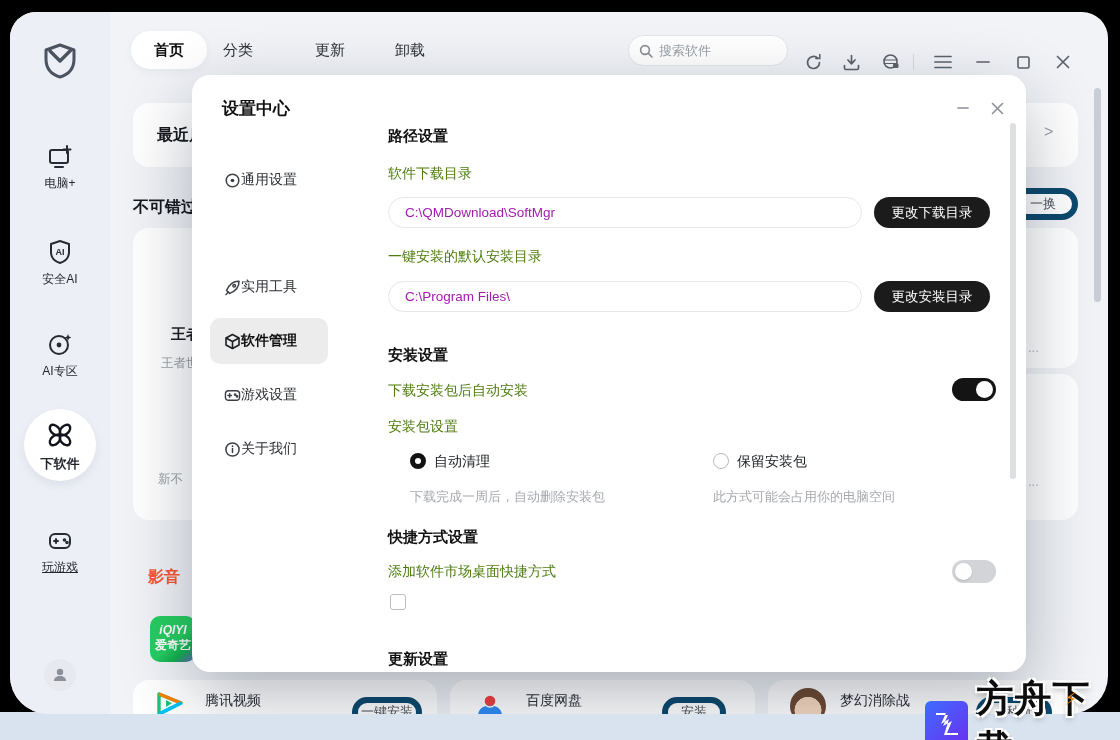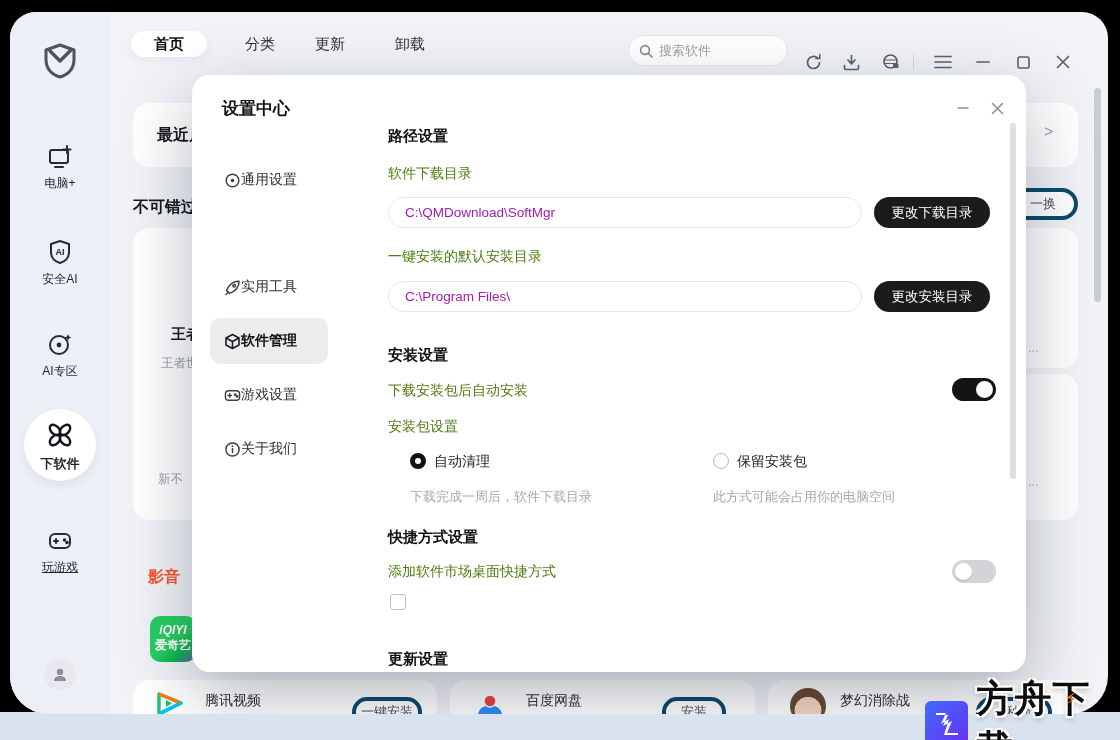--- a/index.html
+++ b/index.html
@@ -17,35 +17,35 @@
   
   .sidebar { position:absolute; left:0; top:0; width:100px; height:702px; background:#eceff5; }
   .side-item { position:absolute; left:0; width:100px; text-align:center; color:#23272f; }
   .side-item .lbl { display:block; font-size:12px; margin-top:5px; color:#1f242c; }
   .side-active-circle { position:absolute; left:14px; top:397px; width:72px; height:72px;
     background:#fff; border-radius:50%; box-shadow:0 4px 10px rgba(30,50,90,.08); }
   .avatar-circle { position:absolute; left:34px; top:647px; width:32px; height:32px; border-radius:50%;
     background:#e7e9ee; display:flex; align-items:center; justify-content:center; }
 
   
-  .tab-pill { position:absolute; top:19px; height:26px; border-radius:19px; display:flex;
+  .tab-pill { position:absolute; top:19px; height:38px; border-radius:19px; display:flex;
     align-items:center; justify-content:center; font-size:15px; color:#2b2f36; }
   .tab-pill.active { background:#fff; font-weight:bold; color:#111; box-shadow:0 3px 8px rgba(30,50,90,.06); }
   .searchbox { position:absolute; left:618px; top:23px; width:160px; height:31px; background:#fff;
     border:1px solid #e4e6ea; border-radius:16px; display:flex; align-items:center; padding:0 10px; gap:6px; }
   .searchbox input { border:none; outline:none; width:110px; font-size:13px; color:#333; background:transparent; }
   .searchbox input::placeholder { color:#9aa0a8; }
   .top-ico { position:absolute; top:38px; width:24px; height:24px; display:flex; align-items:center;
     justify-content:center; color:#5c626b; }
   .top-sep { position:absolute; left:903px; top:42px; width:1px; height:16px; background:#d7dade; }
 
   
   .bg-card { position:absolute; background:#fff; border-radius:16px; }
   .bg-h { position:absolute; font-size:16px; font-weight:bold; color:#15181d; }
-  .pill-btn { position:absolute; background:#fff; border:4px solid #0c4a6e; border-radius:16px;
+  .pill-btn { position:absolute; background:#fff; border:6px solid #0c4a6e; border-radius:16px;
     font-size:13px; color:#4a4f57; display:flex; align-items:center; justify-content:center; }
   .app-row-name { position:absolute; font-size:14px; color:#2a2e35; }
   .iqiyi { position:absolute; left:140px; top:604px; width:46px; height:46px; border-radius:10px;
     background:linear-gradient(140deg,#27ce62 55%,#12b24d 75%,#8a3df0 110%);
     color:#fff; text-align:center; overflow:hidden; }
   .iqiyi .l1 { font-size:12px; font-weight:bold; font-style:italic; margin-top:7px; }
   .iqiyi .l2 { font-size:12px; font-weight:bold; }
   .scrollbar-main { position:absolute; left:1084px; top:76px; width:7px; height:214px;
     background:#c9cdd5; border-radius:4px; }
 
@@ -161,21 +161,21 @@
       <svg width="18" height="18" viewBox="0 0 18 18" fill="#8b909a">
         <circle cx="9" cy="6" r="3.2"></circle>
           <path d="M3 15 c0-3.4 2.7-5 6-5 s6 1.6 6 5 Z"></path>
       </svg>
     </div>
   </div>
 
   <div class="tab-pill active" style="left:121px;width:76px;">
     <span>首页</span>
     </div>
-  <div class="tab-pill" style="left:220px;width:60px;align-items:center;">
+  <div class="tab-pill" style="left:198px;width:60px;align-items:center;">
     <span>分类</span>
     </div>
   <div class="tab-pill" style="left:290px;width:60px;">
     <span>更新</span>
     </div>
   <div class="tab-pill" style="left:370px;width:60px;">
     <span>卸载</span>
     </div>
 
   <div class="searchbox">
@@ -379,21 +379,21 @@
     <div class="fld-lbl" style="top:307px;">下载安装包后自动安装</div>
     <div class="toggle on" style="top:303px;">
         <div class="knob"></div>
       </div>
 
     <div class="fld-lbl" style="top:343px;font-weight:500;">安装包设置</div>
     <div class="radio sel" style="left:218px;top:378px;"></div>
     <div class="radio-lbl" style="left:242px;top:378px;">自动清理</div>
     <div class="radio unsel" style="left:521px;top:378px;"></div>
     <div class="radio-lbl" style="left:545px;top:378px;">保留安装包</div>
-    <div class="radio-desc" style="left:218px;top:413px;">下载完成一周后，软件下载目录</div>
+    <div class="radio-desc" style="left:218px;top:413px;">下载完成一周后，自动删除安装包</div>
     <div class="radio-desc" style="left:521px;top:413px;">此方式可能会占用你的电脑空间</div>
 
     <div class="sec-h" style="top:453px;">快捷方式设置</div>
     <div class="fld-lbl" style="top:488px;">添加软件市场桌面快捷方式</div>
     <div class="toggle off" style="top:485px;">
         <div class="knob"></div>
       </div>
     <div class="checkbox" style="top:519px;"></div>
 
     <div class="sec-h" style="top:575px;">更新设置</div>

